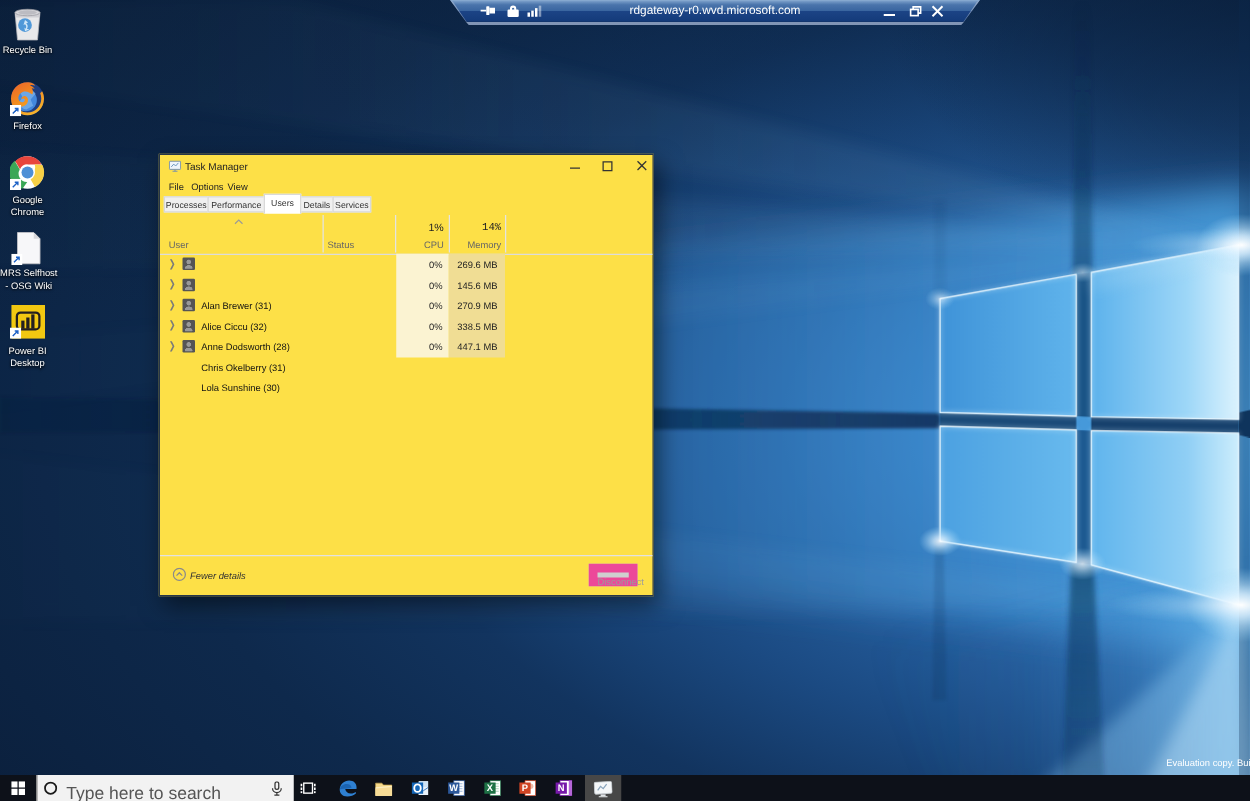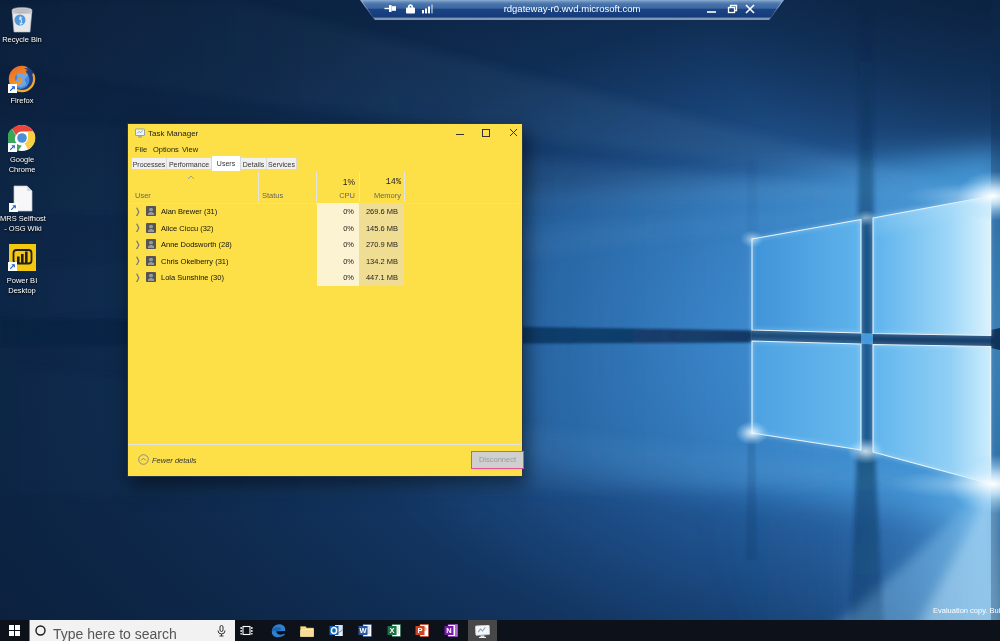--- a/index.html
+++ b/index.html
@@ -3,21 +3,21 @@
 <meta charset="utf-8">
 <style>
 html,body{margin:0;padding:0;}
 body{width:1000px;height:641px;overflow:hidden;position:relative;font-family:"Liberation Sans",sans-serif;background:#0e2c52;}
 .layer{position:absolute;left:0;top:0;width:1000px;height:641px;}
 .dicon{position:absolute;text-align:center;color:#fff;font-size:7.5px;line-height:1.3;text-shadow:0 1px 2px rgba(0,0,0,0.9),0 0 2px rgba(0,0,0,0.7);}
 #tm{position:absolute;left:127px;top:123px;width:394px;height:352px;background:#fde047;border:1px solid #26364a;box-shadow:4px 8px 18px rgba(0,0,0,0.5);font-size:7.5px;color:#000;}
 .tmtxt{position:absolute;white-space:nowrap;}
 #taskbar{position:absolute;left:0;top:620px;width:1000px;height:21px;background:#0d1119;}
 .tab{position:absolute;top:2px;height:13px;background:#f0f0f0;border:1px solid #d9d9d9;color:#333;text-align:center;line-height:13px;box-sizing:border-box;font-size:7px;}
-.row-name{position:absolute;left:33px;color:#111;}
+.row-name{position:absolute;left:33px;color:#111;margin-top:33px;}
 .chev{position:absolute;left:7px;color:#7a7a7a;font-size:6.5px;transform:scaleY(1.25);}
 .avatar{position:absolute;left:18px;width:10px;height:10px;background:#555;border-radius:1px;}
 .avatar:after{content:"";position:absolute;left:1px;top:1px;width:8px;height:8px;background:radial-gradient(circle at 50% 32%,#999 0 1.6px,transparent 2.1px),radial-gradient(ellipse 3px 2.2px at 50% 92%,#999 0 2.8px,transparent 3.2px);}
 .cpu-val{position:absolute;width:38px;text-align:right;color:#222;}
 .mem-val{position:absolute;width:40px;text-align:right;color:#222;}
 </style>
 </head>
 <body>
 
 <svg class="layer" width="1000" height="641" viewBox="0 0 1000 641">
@@ -347,38 +347,38 @@
         <div class="avatar" style="top:3px"></div>
         <div class="row-name" style="top:4.2px">Anne Dodsworth (28)</div>
         <div class="cpu-val" style="left:188px;top:4.2px;">0%</div>
         <div class="mem-val" style="left:230px;top:4.2px;">270.9 MB</div>
       </div>
       <div style="position:absolute;left:0;top:128.8px;width:100%;height:16.5px;">
         <span class="chev" style="top:3.5px">❯</span>
         <div class="avatar" style="top:3px"></div>
         <div class="row-name" style="top:4.2px">Chris Okelberry (31)</div>
         <div class="cpu-val" style="left:188px;top:4.2px;">0%</div>
-        <div class="mem-val" style="left:230px;top:4.2px;">134.2 MB</div>
+        <div class="mem-val" style="left:230px;top:4.2px;">338.5 MB</div>
       </div>
       <div style="position:absolute;left:0;top:145.3px;width:100%;height:16.5px;">
         <span class="chev" style="top:3.5px">❯</span>
         <div class="avatar" style="top:3px"></div>
         <div class="row-name" style="top:4.2px">Lola Sunshine (30)</div>
         <div class="cpu-val" style="left:188px;top:4.2px;">0%</div>
         <div class="mem-val" style="left:230px;top:4.2px;">447.1 MB</div>
       </div>
     </div>
 
   <div style="position:absolute;left:0;top:320px;width:100%;height:1px;background:#e2e2e2;"></div>
   <svg style="position:absolute;left:10px;top:330px" width="11" height="11" viewBox="0 0 11 11">
     <circle cx="5.5" cy="5.5" r="4.8" fill="none" stroke="#8a8a8a" stroke-width="1"></circle>
     <path d="M3.2 6.5 L5.5 4.2 L7.8 6.5" fill="none" stroke="#8a8a8a" stroke-width="1"></path>
   </svg>
   <div class="tmtxt" style="left:24px;top:332px;color:#333;font-style:italic;">Fewer details</div>
-  <div style="position:absolute;left:343px;top:327px;width:53px;height:18px;background:#cfcfcf;border:1px solid #ec4899;box-sizing:border-box;color:#9b9b9b;text-align:center;line-height:16px;">Disconnect</div>
+  <div style="position:absolute;left:343px;top:327px;width:39px;height:18px;background:#cfcfcf;border:7px solid #ec4899;box-sizing:border-box;color:#9b9b9b;text-align:center;line-height:16px;">Disconnect</div>
 </div>
 
 <div id="taskbar">
 
   <svg style="position:absolute;left:9px;top:5px" width="11" height="11" viewBox="0 0 11 11">
     <rect x="0" y="0" width="5" height="5" fill="#fff"></rect>
       <rect x="6" y="0" width="5" height="5" fill="#fff"></rect>
     <rect x="0" y="6" width="5" height="5" fill="#fff"></rect>
       <rect x="6" y="6" width="5" height="5" fill="#fff"></rect>
   </svg>

